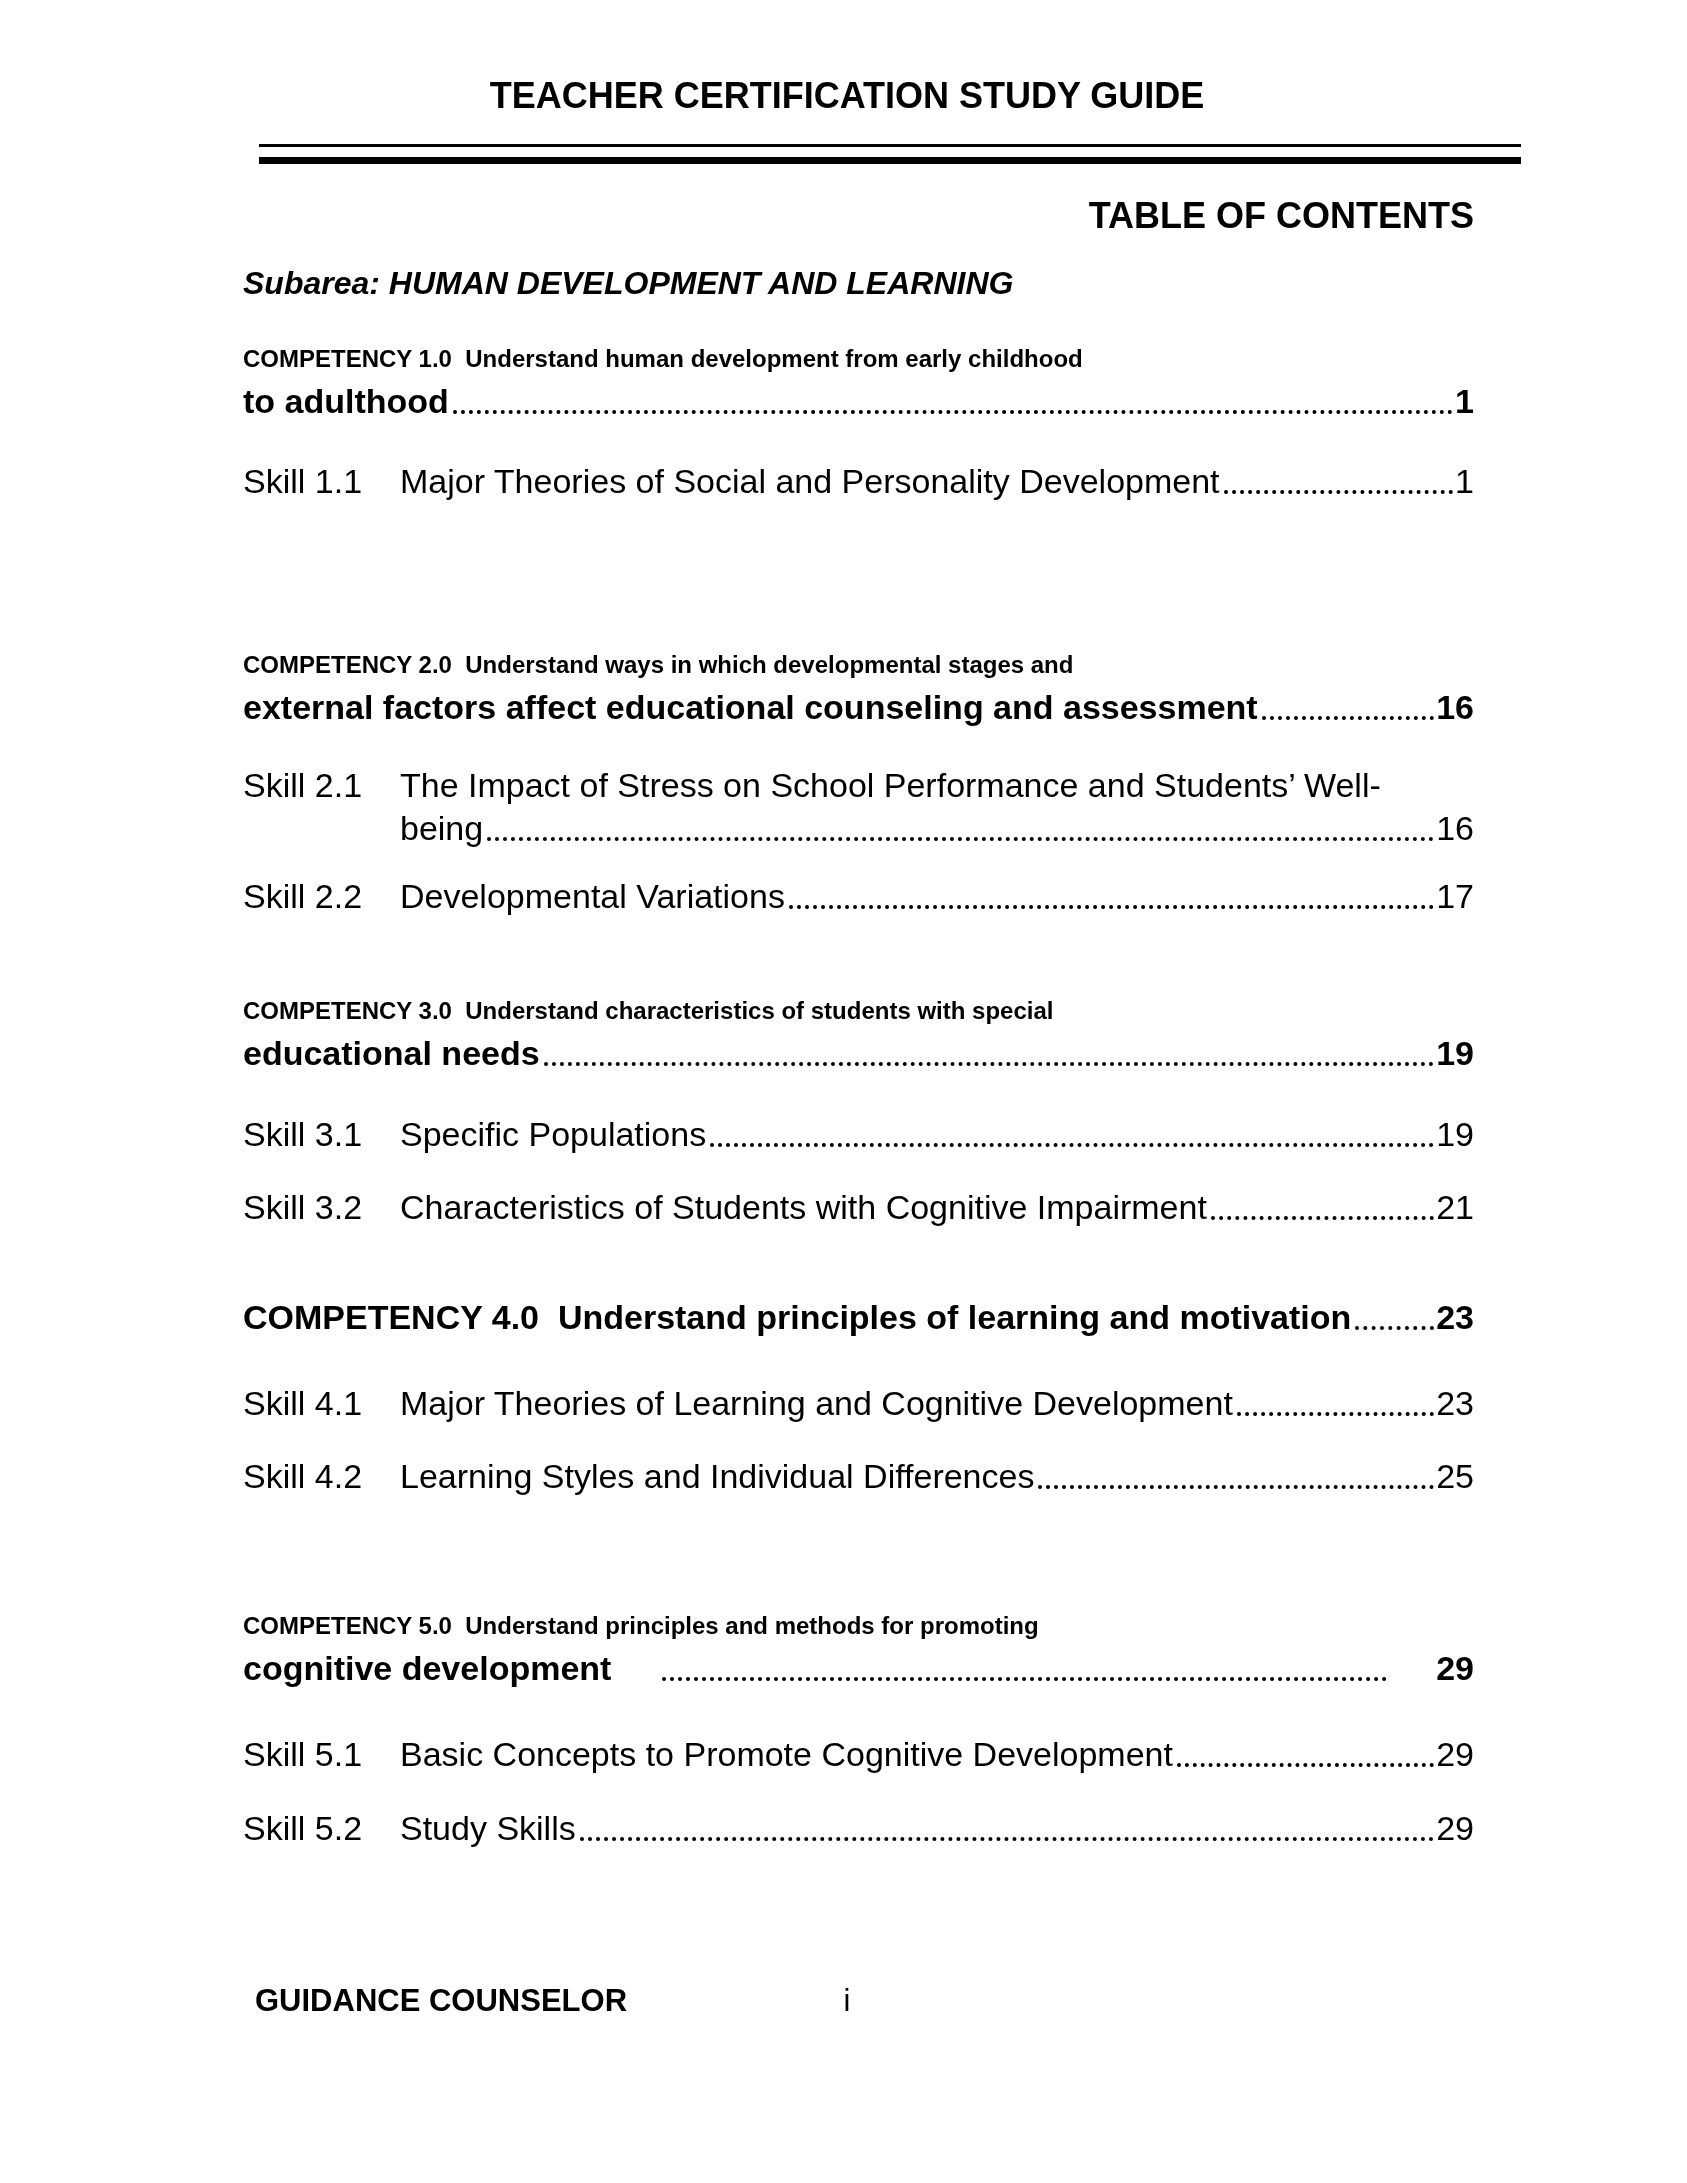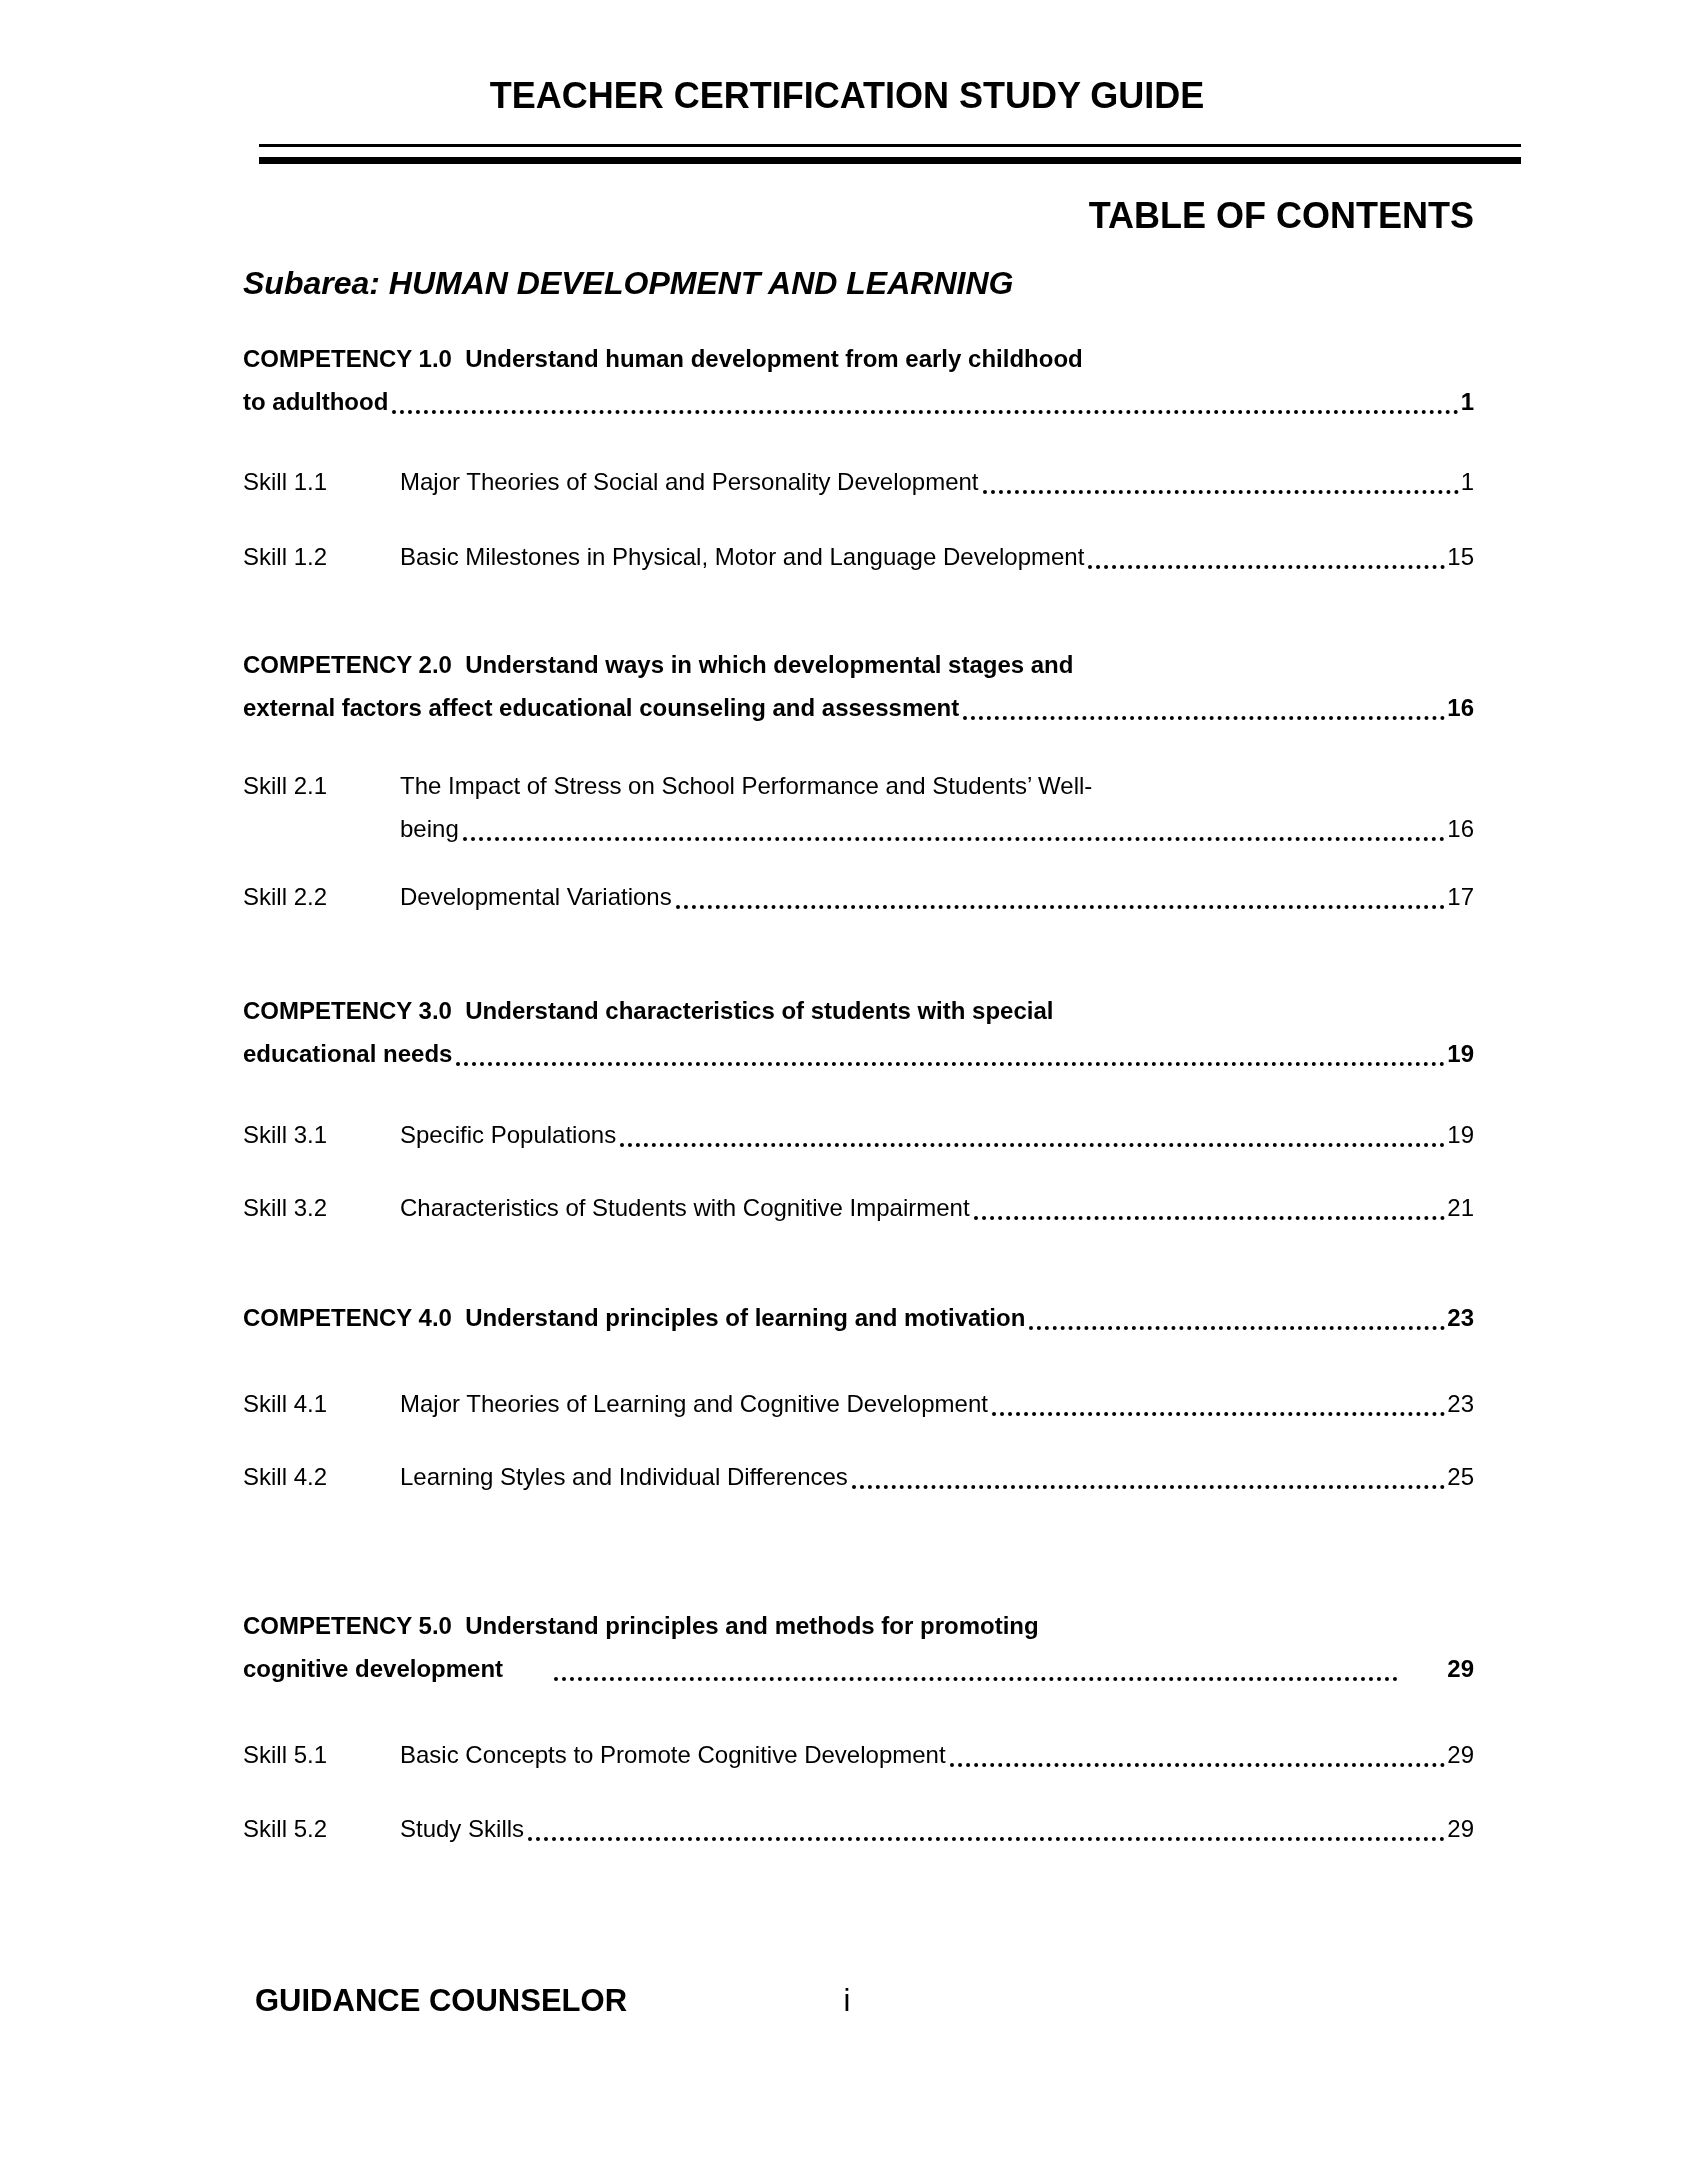--- a/index.html
+++ b/index.html
@@ -13,21 +13,21 @@
     overflow: hidden;
   }
   .abs { position: absolute; }
   .row {
     position: absolute;
     left: 243px;
     right: 213px;
     display: flex;
     flex-wrap: nowrap;
     align-items: baseline;
-    font-size: 24px;
+    font-size: 34px;
     line-height: 43px;
   }
   .plainline {
     position: absolute;
     left: 243px;
     right: 213px;
     font-size: 24px;
     line-height: 43px;
   }
   .b { font-weight: bold; }
@@ -78,26 +78,20 @@
     <span class="pg">1</span>
   </div>
 
   <div class="row" style="top:460px;">
     <span class="label">Skill 1.1</span>
     <span class="t">Major Theories of Social and Personality Development</span>
     <span class="leader"></span>
     <span class="pg">1</span>
   </div>
 
-  <div class="row" style="top:535px;">
-    <span class="label">Skill 1.2</span>
-    <span class="t">Basic Milestones in Physical, Motor and Language Development</span>
-    <span class="leader"></span>
-    <span class="pg">15</span>
-  </div>
 
   <div class="plainline b" style="top:643px;">
     <span class="t">COMPETENCY 2.0  Understand ways in which developmental stages and</span>
   </div>
   <div class="row b" style="top:686px;">
     <span class="t">external factors affect educational counseling and assessment</span>
     <span class="leader"></span>
     <span class="pg">16</span>
   </div>
 

